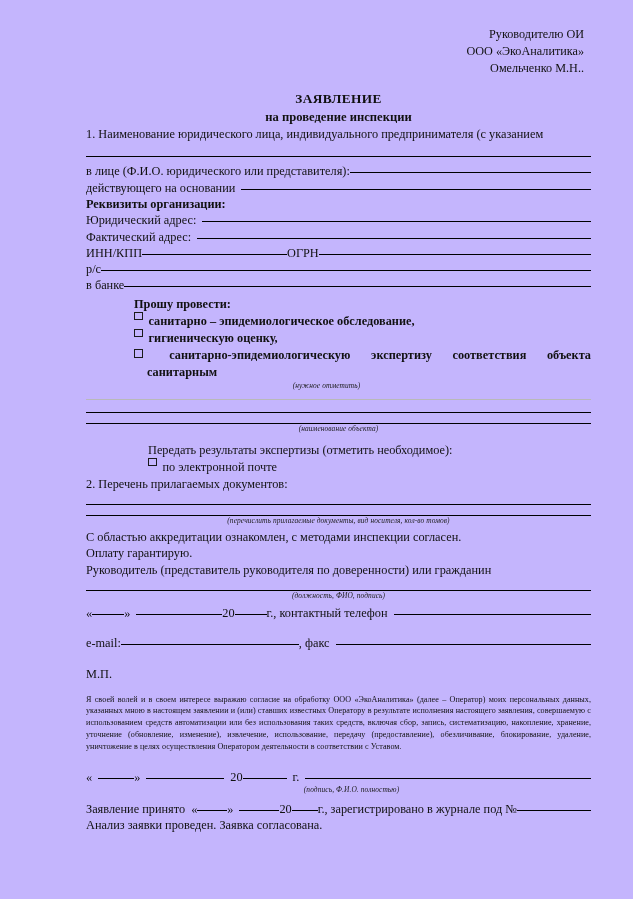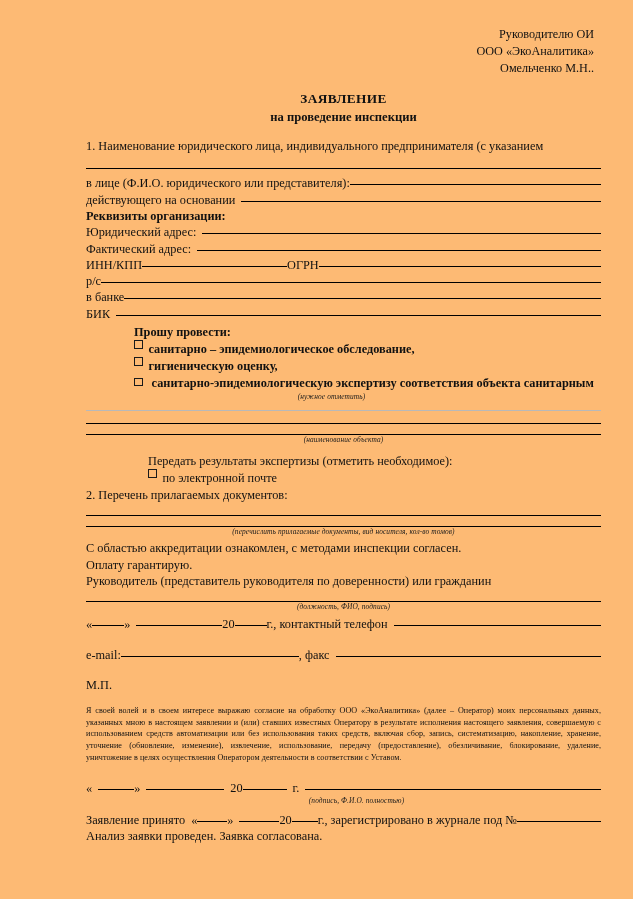--- a/index.html
+++ b/index.html
@@ -14,22 +14,22 @@
     font-family: "Liberation Serif", "DejaVu Serif", serif;
     color: #111111;
     -webkit-font-smoothing: antialiased;
   }
 
   .page {
     position: relative;
     width: 633px;
     height: 899px;
     box-sizing: border-box;
-    padding: 18px 32px 0 86px;
-    background: #fdba74;
+    padding: 18px 42px 0 86px;
+    background: #c4b5fd;
     overflow: hidden;
   }
 
   
   .addressee {
     text-align: right;
     font-size: 12.2px;
     line-height: 17px;
     margin: 8px 7px 0 0;
   }
@@ -49,21 +49,20 @@
   .doc-subtitle {
     font-weight: bold;
     font-size: 12.6px;
     line-height: 18px;
   }
 
   
   .para {
     font-size: 12.3px;
     line-height: 16.4px;
-    margin-top: 12px;
   }
   .line-row {
     font-size: 12.3px;
     line-height: 16.3px;
     display: flex;
     align-items: baseline;
     white-space: nowrap;
   }
   .lbl { flex: 0 0 auto; }
   .bold { font-weight: bold; }
@@ -228,25 +227,20 @@
   <div class="line-row">
     <span class="lbl">р/с</span>
     <span class="fill"></span>
   </div>
 
   <div class="line-row">
     <span class="lbl">в банке</span>
     <span class="fill"></span>
   </div>
 
-  <div class="line-row">
-    <span class="lbl">БИК</span>
-    <span class="gap-sm"></span>
-    <span class="fill"></span>
-  </div>
 
   <div class="cb-row" style="margin-top:2px">
     <span>Прошу провести:</span>
   </div>
 
   <div class="cb-row">
     <span class="cbox"></span>
     <span>
       <span class="spell">санитарно</span><span> – эпидемиологическое обследование,</span>
     </span>

